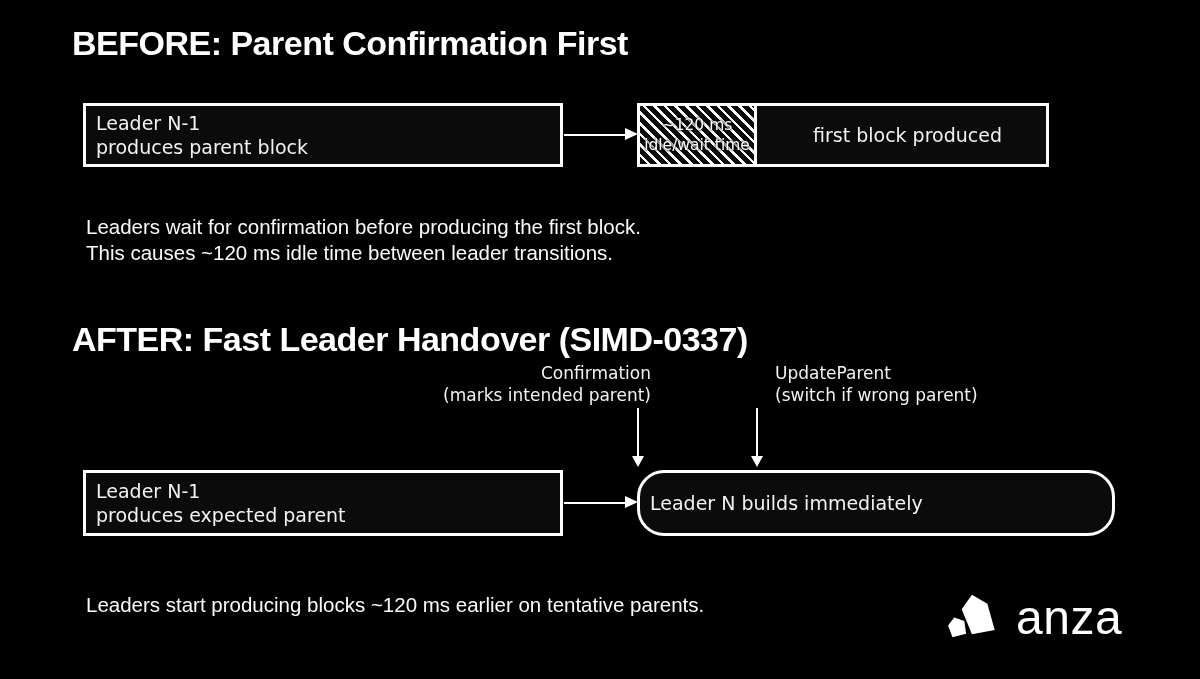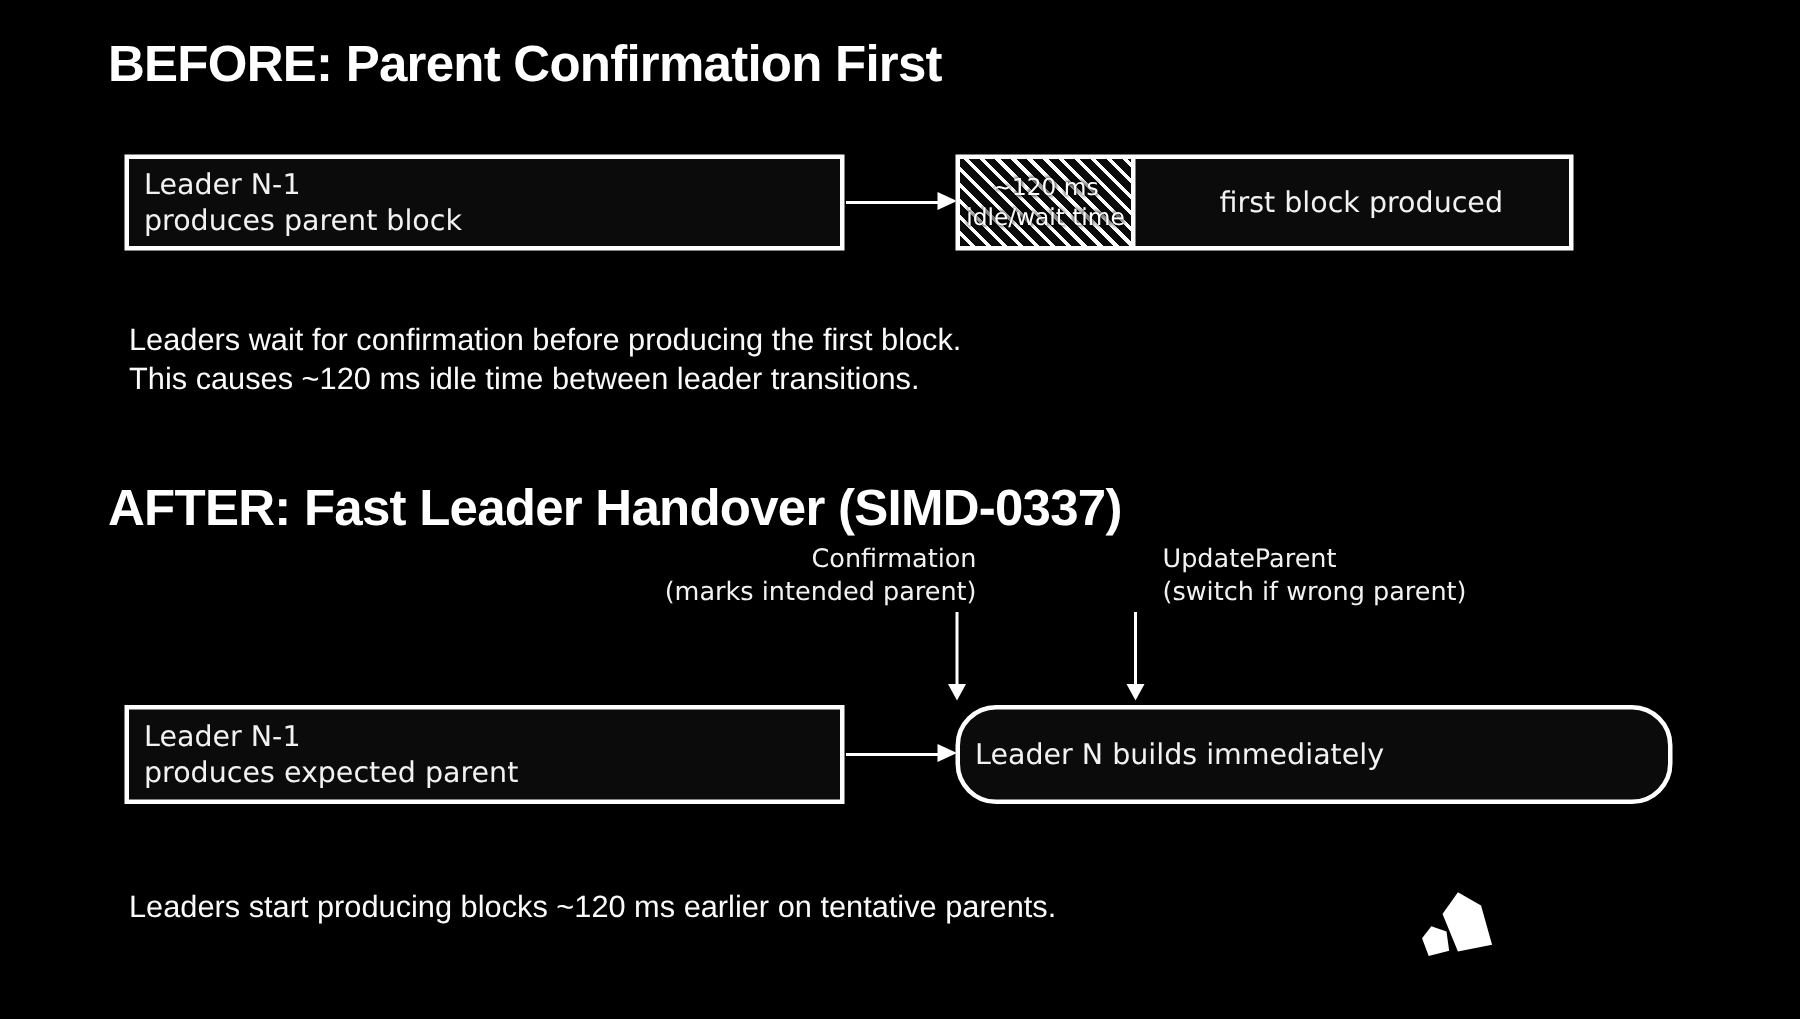--- a/index.html
+++ b/index.html
@@ -151,13 +151,14 @@
 
 <div class="abs caption" style="left:86px;top:592px;">
   <div>Leaders start producing blocks ~120 ms earlier on tentative parents.</div>
 </div>
 
 <div class="abs" style="left:946px;top:588px;width:180px;height:62px;display:flex;align-items:center;">
   <svg width="62" height="56" viewBox="0 0 70 60">
     <polygon points="29.3,2.7 46.7,12.7 55,42.3 29.3,47.3 17.7,19" fill="#ffffff"></polygon>
     <polygon points="9.3,28.3 20.7,32.3 22.7,46.7 7.3,50.7 2.3,37.3" fill="#ffffff"></polygon>
   </svg>
+  <div class="logo-text" style="margin-left:8px;margin-top:-4px;">anza</div>
 </div>
 
 </body></html>

